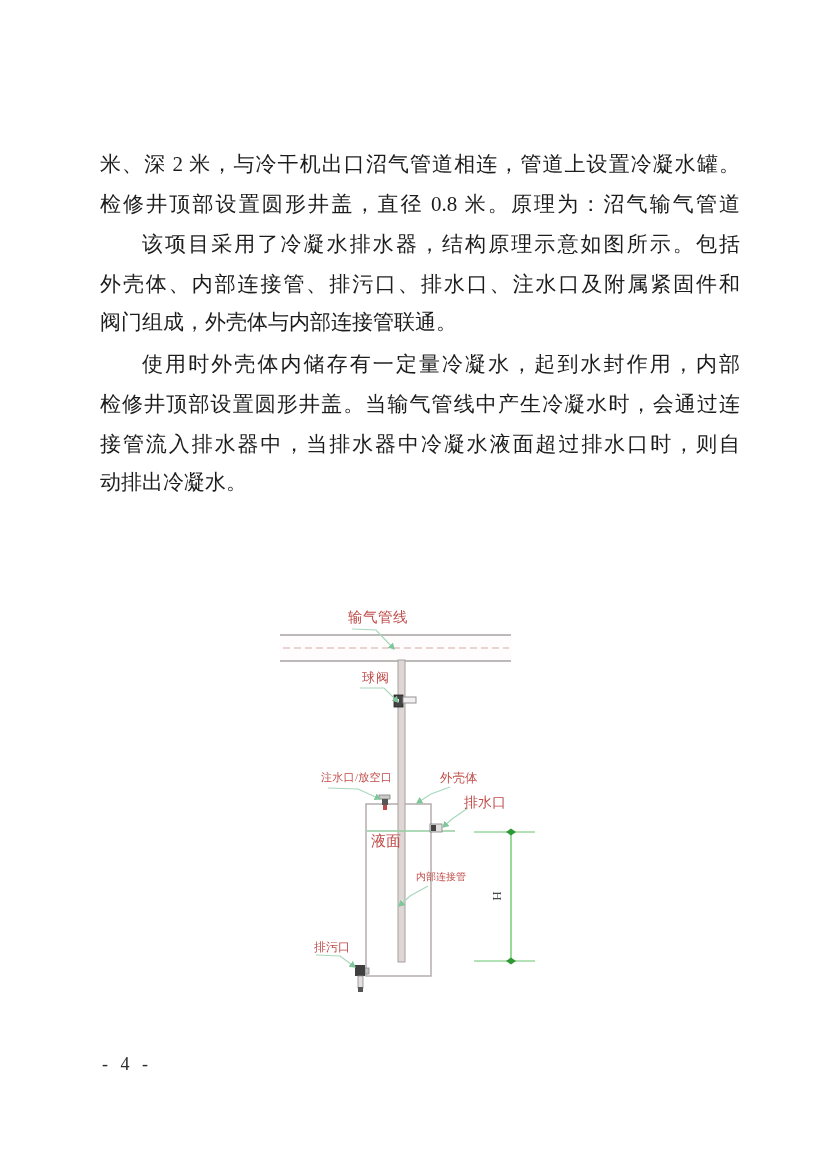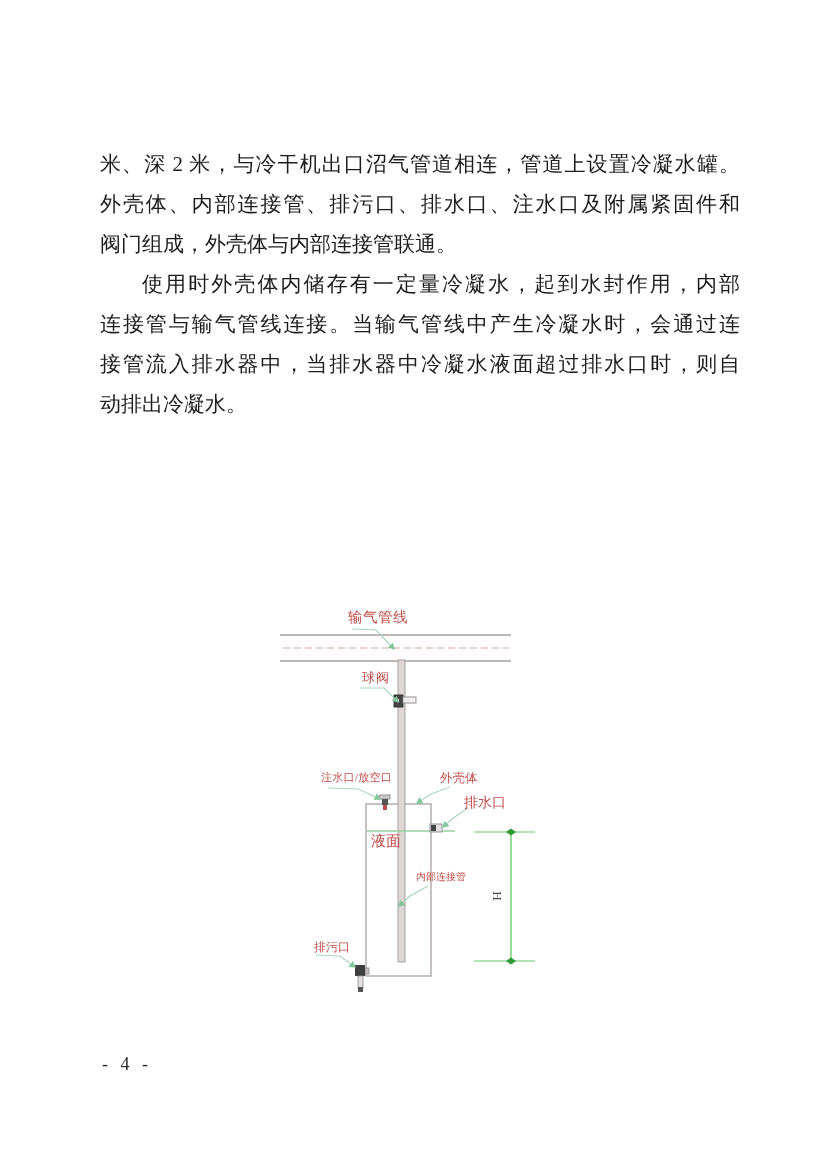--- a/index.html
+++ b/index.html
@@ -13,21 +13,21 @@
   
   .text-block{
     position:absolute;left:100px;top:144px;width:640px;
     font-size:21px;line-height:40px;color:#1c1c1c;
   }
   .tline{
     width:640px;height:40px;white-space:nowrap;
     text-align:justify;text-align-last:justify;text-justify:inter-character;
     overflow:visible;
   }
-  .tline.end{text-align-last:left;}
+  .tline.end{text-align-last:left;font-family:Liberation Mono, monospace;}
   .tline.indent{text-indent:2em;}
 
   
   .diagram{position:absolute;left:0;top:0;width:826px;height:1169px;}
   .diagram svg{position:absolute;left:0;top:0;}
   .dlabel{
     position:absolute;color:#bf4b48;
     font-family:"Liberation Serif","DejaVu Serif",serif;
     white-space:nowrap;line-height:1;
   }
@@ -50,24 +50,26 @@
     font-size:18px;color:#2d2d2d;letter-spacing:4px;
   }
 </style>
 </head>
 <body>
 
 <div class="page">
 
   <div class="text-block">
     <div class="tline">米、深 2 米，与冷干机出口沼气管道相连，管道上设置冷凝水罐。</div>
+    <div class="tline">检修井顶部设置圆形井盖，直径 0.8 米。原理为：沼气输气管道</div>
+    <div class="tline indent">该项目采用了冷凝水排水器，结构原理示意如图所示。包括</div>
     <div class="tline">外壳体、内部连接管、排污口、排水口、注水口及附属紧固件和</div>
     <div class="tline end">阀门组成，外壳体与内部连接管联通。</div>
     <div class="tline indent">使用时外壳体内储存有一定量冷凝水，起到水封作用，内部</div>
-    <div class="tline">连接管与输气管线连接。当输气管线中产生冷凝水时，会通过连</div>
+    <div class="tline">检修井顶部设置圆形井盖。当输气管线中产生冷凝水时，会通过连</div>
     <div class="tline">接管流入排水器中，当排水器中冷凝水液面超过排水口时，则自</div>
     <div class="tline end">动排出冷凝水。</div>
   </div>
 
   <div class="diagram">
 
     <svg width="826" height="1169" viewBox="0 0 826 1169">
       <defs>
         <marker id="arr" markerWidth="7" markerHeight="7" refX="4.5" refY="3" orient="auto">
           <path d="M0,0 L5.5,3 L0,6 z" fill="#7fc79a"></path>

